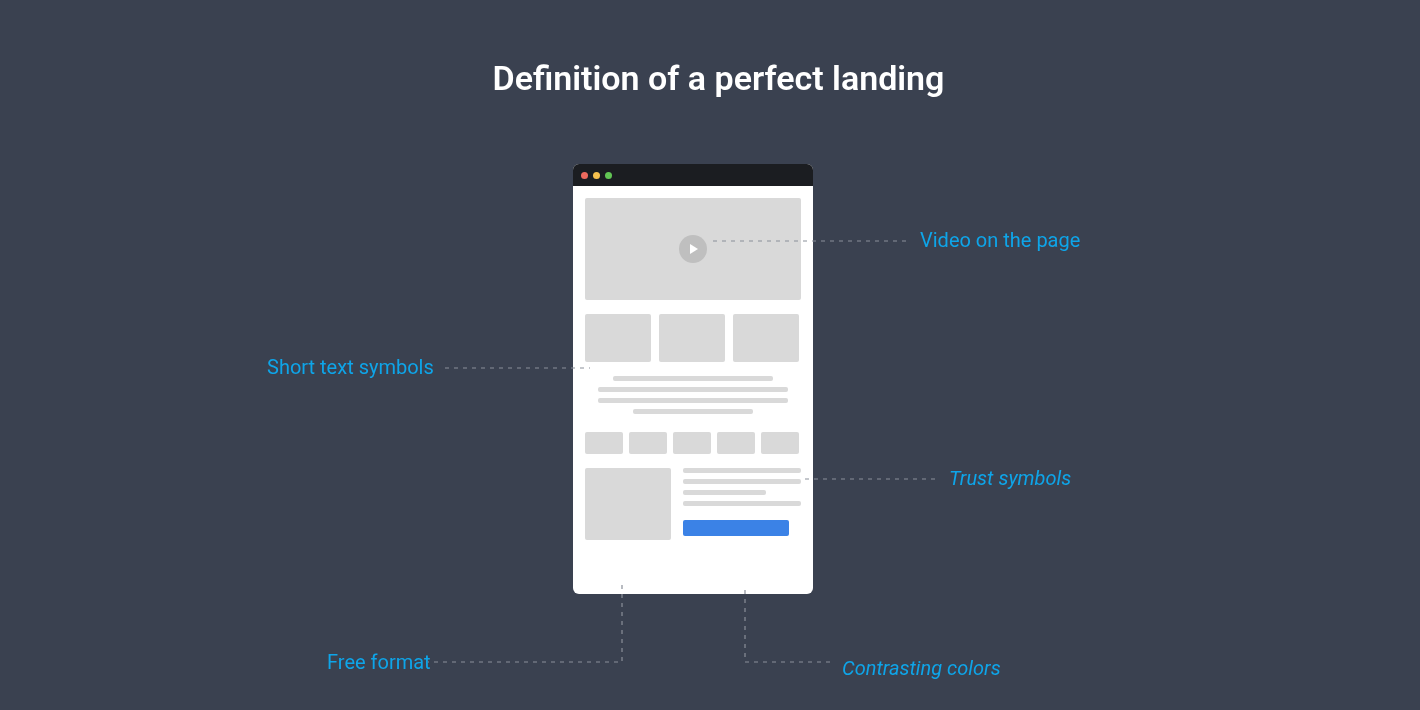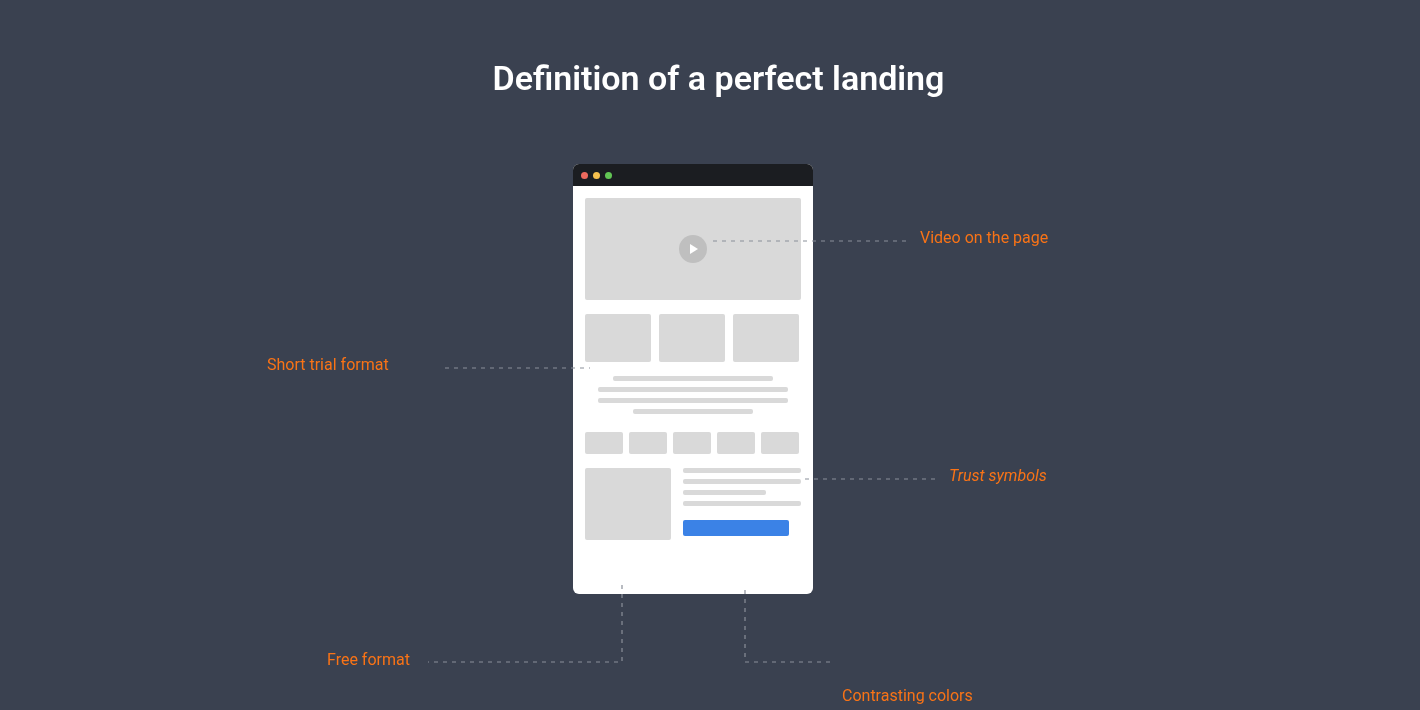--- a/index.html
+++ b/index.html
@@ -79,22 +79,22 @@
   .para .line.short { width: 70%; }
   .cta {
     margin-top: 8px;
     width: 106px; height: 16px;
     background: #3b82e6;
     border-radius: 2px;
   }
   
   .label {
     position: absolute;
-    color: #f97316;
-    font-size: 16px;
+    color: #0ea5e9;
+    font-size: 20px;
     white-space: nowrap;
   }
   
   svg.connectors {
     position: absolute;
     left: 0; top: 0;
     width: 1420px; height: 710px;
     pointer-events: none;
   }
   svg.connectors line, svg.connectors path {
@@ -144,24 +144,24 @@
         <div class="line"></div>
         <div class="line short"></div>
         <div class="line"></div>
         <div class="cta"></div>
       </div>
     </div>
   </div>
 </div>
 
 <div class="label" style="left:920px; top:228px;">Video on the page</div>
-<div class="label" style="left:267px; top:355px;">Short trial format</div>
+<div class="label" style="left:267px; top:355px;">Short text symbols</div>
 <div class="label" style="left:949px; top:466px;font-style:italic;">Trust symbols</div>
 <div class="label" style="left:327px; top:650px;">Free format</div>
-<div class="label" style="left:842px; top:686px;">Contrasting colors</div>
+<div class="label" style="left:842px; top:656px;font-style:italic;">Contrasting colors</div>
 
 <svg class="connectors">
 
   <line x1="713" y1="241" x2="908" y2="241"></line>
 
   <line x1="445" y1="368" x2="590" y2="368"></line>
 
   <line x1="805" y1="479" x2="936" y2="479"></line>
 
   <path d="M 622 585 L 622 662 L 428 662"></path>

